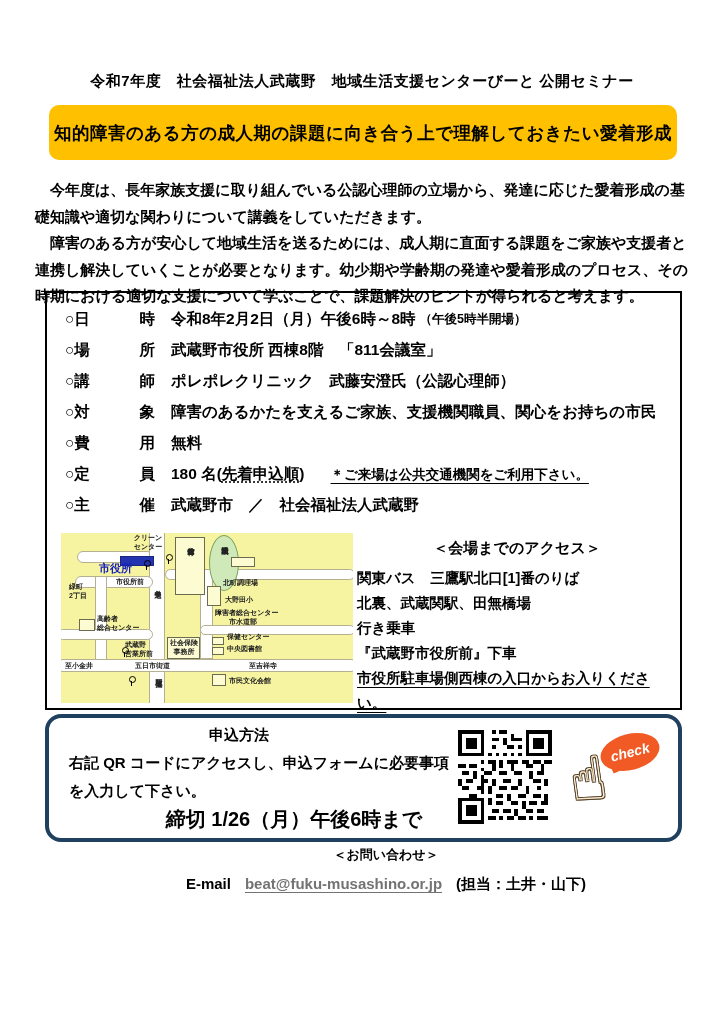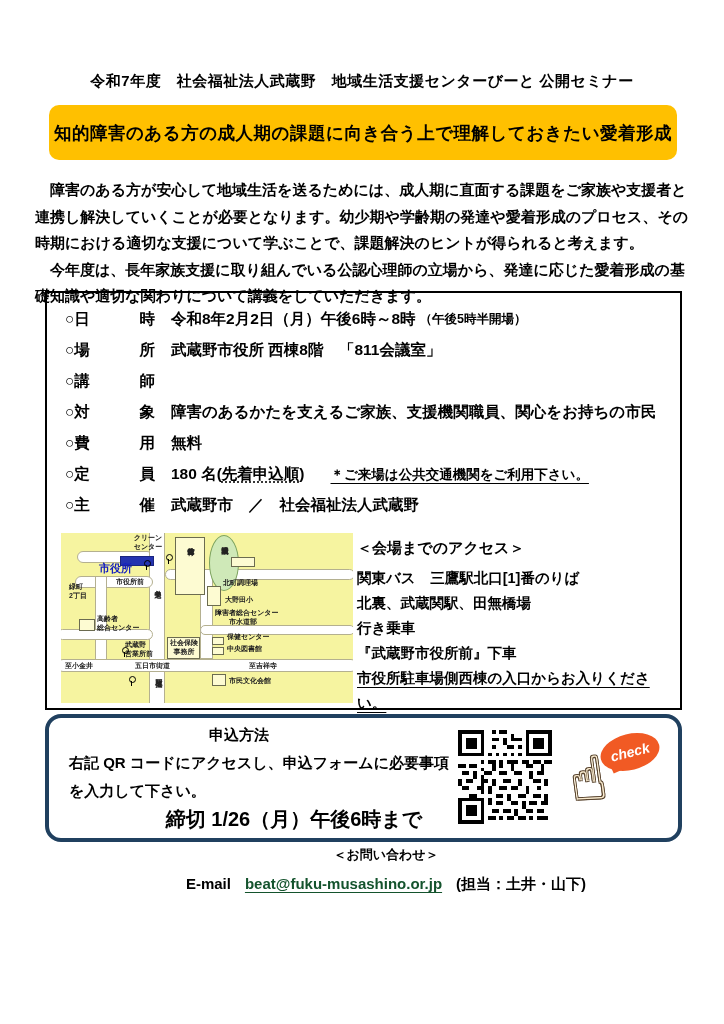--- a/index.html
+++ b/index.html
@@ -37,21 +37,21 @@
   .bld-blue { position:absolute; background:#2433b0; border:1px solid #1a2580; }
   .ellipse { position:absolute; background:#cfe9b8; border:1px solid #7da35f; border-radius:50%; }
   .mlabel { position:absolute; font-size:7px; line-height:8.5px; color:#222; white-space:pre-line; font-weight:bold; }
   .mlabel.vert { writing-mode:vertical-rl; text-orientation:upright; letter-spacing:0; }
   .mlabel.blue { color:#1620c0; font-size:11px; line-height:12px; }
   .busstop { position:absolute; width:7px; height:10px; }
   .busstop::before { content:""; position:absolute; left:1px; top:0; width:5px; height:5px; border:1px solid #000; border-radius:50%; }
   .busstop::after  { content:""; position:absolute; left:3px; top:5px; width:1px; height:5px; background:#000; }
   
   .access { position:absolute; left:310px; top:246px; width:320px; }
-  .access-title { text-align:left; font-size:15px; margin-bottom:8px; }
+  .access-title { text-align:center; font-size:15px; margin-bottom:8px; }
   .access-line { font-size:14.5px; line-height:25px; font-weight:bold; }
   .access-line.u { text-decoration:underline; text-underline-offset:4px; }
   
   .applybox {
     position:absolute; left:45px; top:714px; width:637px; height:128px;
     border:4px solid #20405f; border-radius:16px; background:#fff;
   }
   .apply-title { position:absolute; left:90px; top:8px; width:200px; text-align:center; font-size:15px; }
   .apply-line1 { position:absolute; left:20px; top:36px; font-size:15px; }
   .apply-line2 { position:absolute; left:20px; top:64px; font-size:15px; }
@@ -74,36 +74,36 @@
   }
   
   .footer { position:absolute; left:0; right:0; top:846px; text-align:center;padding-left:48px; }
   .f-title { font-size:13px; margin-bottom:11px; }
   .f-org { font-size:15px; margin-bottom:12px; }
   .f-addr { font-size:15px; margin-bottom:12px; }
   .f-tel { font-size:14.5px; margin-bottom:12px; }
   .f-tel .gap { display:inline-block; width:26px; }
   .f-email { font-size:15px; }
   .f-email .gap { display:inline-block; width:14px; }
-  .email-link { color:#14532d; text-decoration:underline; text-underline-offset:3px; }
+  .email-link { color:#737373; text-decoration:underline; text-underline-offset:3px; }
 </style>
 </head>
 <body>
 
 <div class="page">
 
   <div class="subtitle">令和7年度　社会福祉法人武蔵野　地域生活支援センターびーと 公開セミナー</div>
 
   <div class="banner" style="background:#ffc000">
     <span>知的障害のある方の成人期の課題に向き合う上で理解しておきたい愛着形成</span>
   </div>
 
   <div class="intro">
+    <div>　今年度は、長年家族支援に取り組んでいる公認心理師の立場から、発達に応じた愛着形成の基礎知識や適切な関わりについて講義をしていただきます。</div>
     <div>　障害のある方が安心して地域生活を送るためには、成人期に直面する課題をご家族や支援者と連携し解決していくことが必要となります。幼少期や学齢期の発達や愛着形成のプロセス、その時期における適切な支援について学ぶことで、課題解決のヒントが得られると考えます。</div>
-    <div>　今年度は、長年家族支援に取り組んでいる公認心理師の立場から、発達に応じた愛着形成の基礎知識や適切な関わりについて講義をしていただきます。</div>
   </div>
 
   <div class="mainbox">
     <div class="drows">
       <div class="drow">
         <span class="dlabel">
             <span>○日</span>
             <span>時</span>
           </span>
         <span class="dvalue">令和8年2月2日（月）午後6時～8時</span>
@@ -114,20 +114,21 @@
             <span>○場</span>
             <span>所</span>
           </span>
         <span class="dvalue">武蔵野市役所 西棟8階　「811会議室」</span>
       </div>
       <div class="drow">
         <span class="dlabel">
             <span>○講</span>
             <span>師</span>
           </span>
+        <span class="dvalue">ポレポレクリニック　武藤安澄氏（公認心理師）</span>
       </div>
       <div class="drow">
         <span class="dlabel">
             <span>○対</span>
             <span>象</span>
           </span>
         <span class="dvalue">障害のあるかたを支えるご家族、支援機関職員、関心をお持ちの市民</span>
       </div>
       <div class="drow">
         <span class="dlabel">

